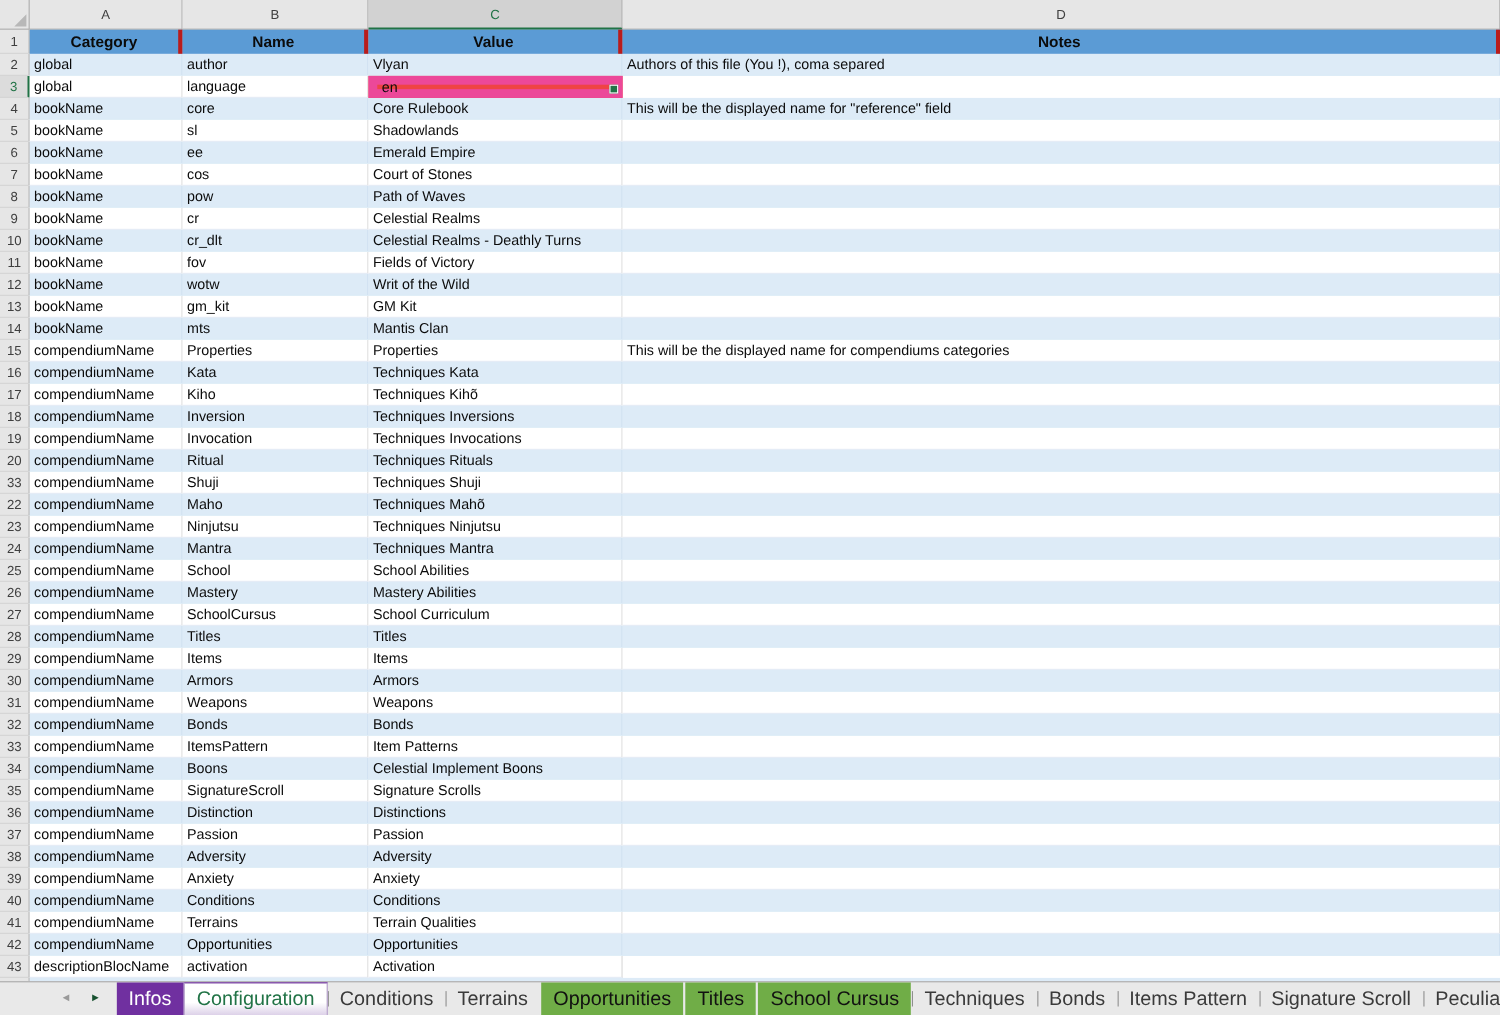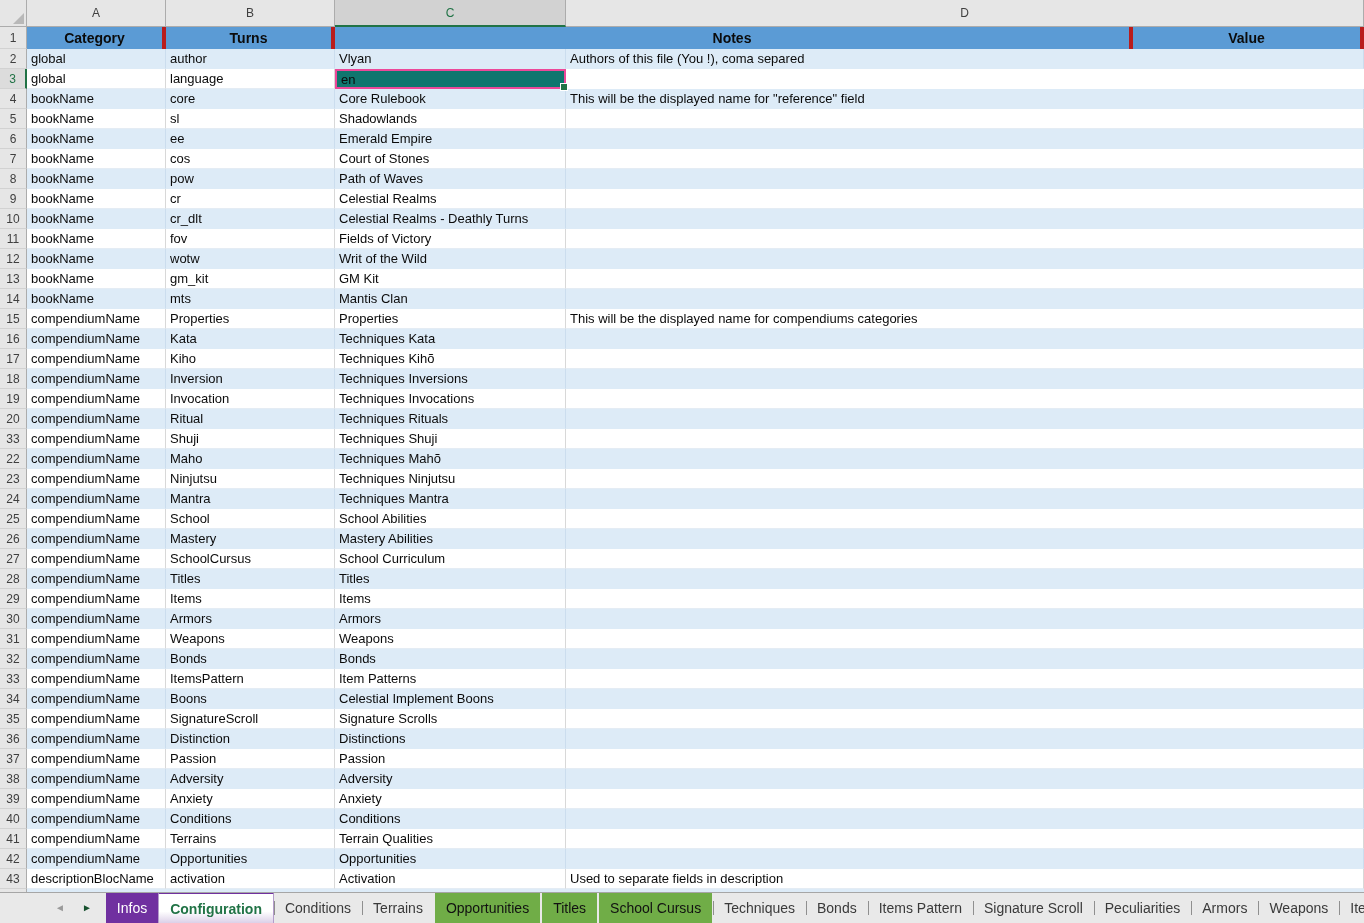--- a/index.html
+++ b/index.html
@@ -23,63 +23,63 @@
   .row{display:flex;height:20px}
   .row.h1{height:22px}
   .gut{width:27px;flex:none;display:flex;align-items:center;justify-content:center;font-size:12px;color:#3F3F3F;
     background:#E6E6E6;border-right:1px solid #ACACAC;border-bottom:1px solid #D2D2D2}
   .gut.sel{color:#217346;background:#DCDCDC;border-right:2px solid #217346}
   .cell{display:flex;align-items:center;padding:0 4px;font-size:13px;color:#0B0B0B;white-space:nowrap;overflow:hidden;
     background:#fff;border-right:1px solid #D8D8D8;border-bottom:1px solid #E4ECF4}
   .row.banded .cell{background:#DDEBF7;border-right-color:#CBDDEE;border-bottom-color:#DDEBF7}
   .row.h1 .cell{background:#5B9BD5;justify-content:center;font-weight:bold;font-size:14px;color:#0B0B0B;
     border-right:4px solid #b91c1c;border-bottom:none}
-  .cell.selcell{position:relative;border:2px solid #ec4899;background:#0f766e;z-index:3;overflow:visible}
+  .cell.selcell{position:relative;border:8px solid #ec4899;background:#ef4444;z-index:3;overflow:visible}
   .cell.selcell::after{content:'';position:absolute;right:-4px;bottom:-4px;width:6px;height:6px;background:#217346;border:1px solid #fff}
 
   
   .sliver{display:flex;height:3px}
   .sliver .gutpart{width:27px;flex:none;background:#E6E6E6;border-right:1px solid #ACACAC}
   .sliver .bluepart{flex:1;background:#DDEBF7}
 
   
   .tabbar{height:31px;background:#E9E9E9;border-top:1px solid #A6A6A6;display:flex;align-items:stretch;overflow:hidden}
   .nav{display:flex;align-items:center;gap:17px;padding:0 14px 0 55px;flex:none}
   .arrow{font-size:10px;line-height:1}
   .arrow.dis{color:#9A9A9A}
   .arrow.en{color:#17512F}
-  .tab{display:flex;align-items:center;padding:0 11px;font-size:14px;color:#3A3A3A;position:relative;flex:none;white-space:nowrap}
+  .tab{display:flex;align-items:center;padding:0 11px;font-size:18px;color:#3A3A3A;position:relative;flex:none;white-space:nowrap}
   .tab + .tab::before{content:'';position:absolute;left:0;top:8px;bottom:8px;width:1px;background:#8F8F8F}
   .tab.purple{background:#7030A0;color:#FFFFFF}
   .tab.purple::before,.tab.green::before,.tab.active::before{display:none}
   .tab.green{background:#70AD47;color:#111;margin:0 1px}
   .tab.active{background:linear-gradient(180deg,#FFFFFF 0%,#FFFFFF 60%,#DCD0E8 100%);
-    color:#217346;font-weight:bold;border-left:1px solid #B49CCB;border-right:1px solid #B49CCB;
+    color:#217346;font-weight:normal;border-left:1px solid #B49CCB;border-right:1px solid #B49CCB;
     border-top:2px solid #7030A0;margin-top:-1px;z-index:2}
 </style>
 </head>
 <body>
 
 <div class="sheet">
   <div class="colstrip">
     <div class="corner"></div>
 
   <div class="colh w-a">A</div>
       <div class="colh w-b">B</div>
       <div class="colh w-c sel">C</div>
       <div class="colh w-d">D</div>
     </div>
   <div>
 
   <div class="row h1">
         <div class="gut">1</div>
         <div class="cell w-a">Category</div>
-        <div class="cell w-b">Turns</div>
+        <div class="cell w-b">Name</div>
+        <div class="cell w-c">Value</div>
         <div class="cell w-d">Notes</div>
-        <div class="cell w-c">Value</div>
       </div>
       <div class="row banded">
         <div class="gut">2</div>
         <div class="cell w-a">global</div>
         <div class="cell w-b">author</div>
         <div class="cell w-c">Vlyan</div>
         <div class="cell w-d">Authors of this file (You !), coma separed</div>
       </div>
       <div class="row">
         <div class="gut sel">3</div>
@@ -358,21 +358,20 @@
         <div class="cell w-a">compendiumName</div>
         <div class="cell w-b">Opportunities</div>
         <div class="cell w-c">Opportunities</div>
         <div class="cell w-d"></div>
       </div>
       <div class="row">
         <div class="gut">43</div>
         <div class="cell w-a">descriptionBlocName</div>
         <div class="cell w-b">activation</div>
         <div class="cell w-c">Activation</div>
-        <div class="cell w-d">Used to separate fields in description</div>
       </div>
     </div>
   <div class="sliver">
     <div class="gutpart"></div>
     <div class="bluepart"></div>
   </div>
 </div>
 
 <div class="tabbar">
   <div class="nav">

